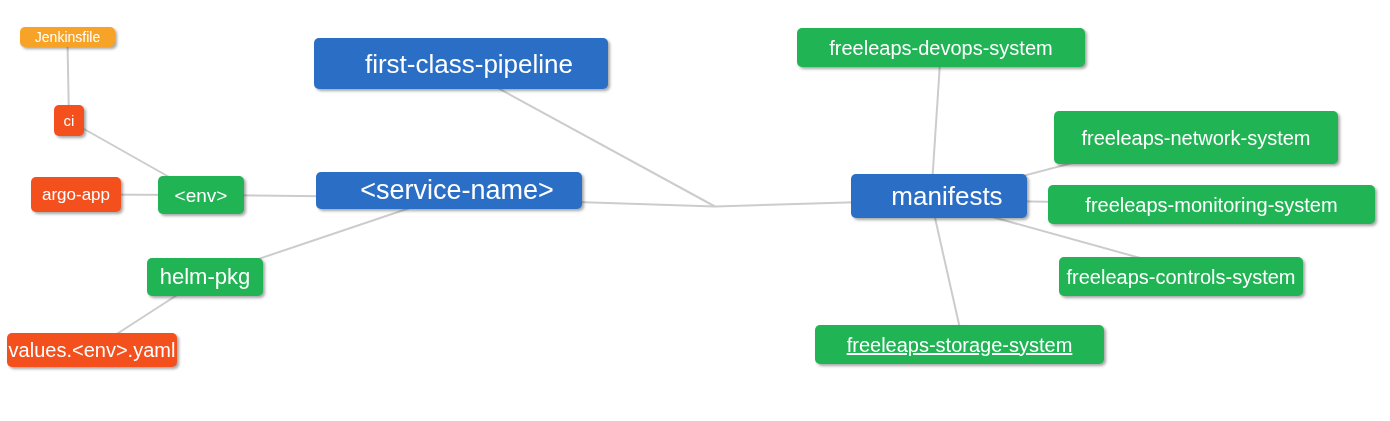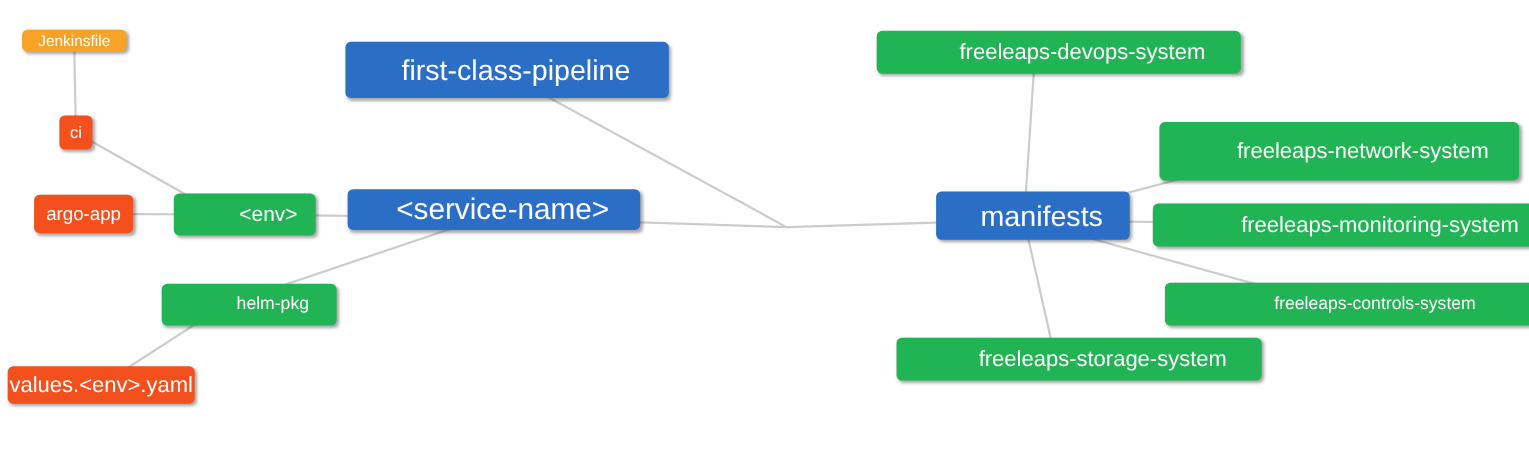--- a/index.html
+++ b/index.html
@@ -13,39 +13,39 @@
     color:var(--text,#ffffff);
     border-radius:5px;
     box-shadow:2px 2px 3px rgba(0,0,0,0.35);
     white-space:nowrap;
     cursor:pointer;
     line-height:1;
     user-select:none;
   }
   .dark   { background:var(--root_bg,#3a3636); }
   .blue   { background:var(--branch_bg,#2b6ec6);padding-left:16px; }
-  .green  { background:var(--leaf_green_bg,#21b455);padding-left:43px; }
+  .green  { background:var(--leaf_green_bg,#21b455); }
   .red    { background:var(--leaf_red_bg,#f4501e); }
   .orange { background:var(--leaf_orange_bg,#f7a327); }
 
   #n-ops        { left:584px;  top:173px; width:262px; height:67px; font-size:30px; }
   #n-service    { left:316px;  top:172px; width:250px; height:37px; font-size:27px; }
   #n-fcp        { left:314px;  top:38px;  width:278px; height:51px; font-size:26px; }
   #n-manifests  { left:851px;  top:174px; width:160px; height:44px; font-size:26px; }
   #n-env        { left:158px;  top:176px; width:86px;  height:38px; font-size:19px; }
-  #n-helm       { left:147px;  top:258px; width:116px; height:38px; font-size:16px; }
+  #n-helm       { left:147px;  top:258px; width:116px; height:38px; font-size:22px; }
   #n-jenkinsfile{ left:20px;   top:27px;  width:95px;  height:20px; font-size:14px; }
   #n-ci         { left:54px;   top:105px; width:30px;  height:31px; font-size:15px; }
   #n-argo       { left:31px;   top:177px; width:90px;  height:35px; font-size:17px; }
   #n-values     { left:7px;    top:333px; width:170px; height:34px; font-size:20px; }
   #n-devops     { left:797px;  top:28px;  width:288px; height:39px; font-size:20px; }
   #n-network    { left:1054px; top:111px; width:284px; height:53px; font-size:20px; }
   #n-monitoring { left:1048px; top:185px; width:327px; height:39px; font-size:20px; }
-  #n-controls   { left:1059px; top:257px; width:296px; height:39px; font-size:16px; }
-  #n-storage    { left:815px;  top:307px; width:289px; height:39px; font-size:20px; }
+  #n-controls   { left:1059px; top:257px; width:244px; height:39px; font-size:20px; }
+  #n-storage    { left:815px;  top:325px; width:289px; height:39px; font-size:20px;text-decoration:underline; }
 </style>
 </head>
 <body>
 
 <div class="canvas">
 
   <svg class="edges" viewBox="0 0 1390 421">
     <line x1="67.5" y1="42.5" x2="69" y2="120.5"></line>
     <line x1="69" y1="120.5" x2="201" y2="195"></line>
     <line x1="76" y1="194.5" x2="201" y2="195"></line>

